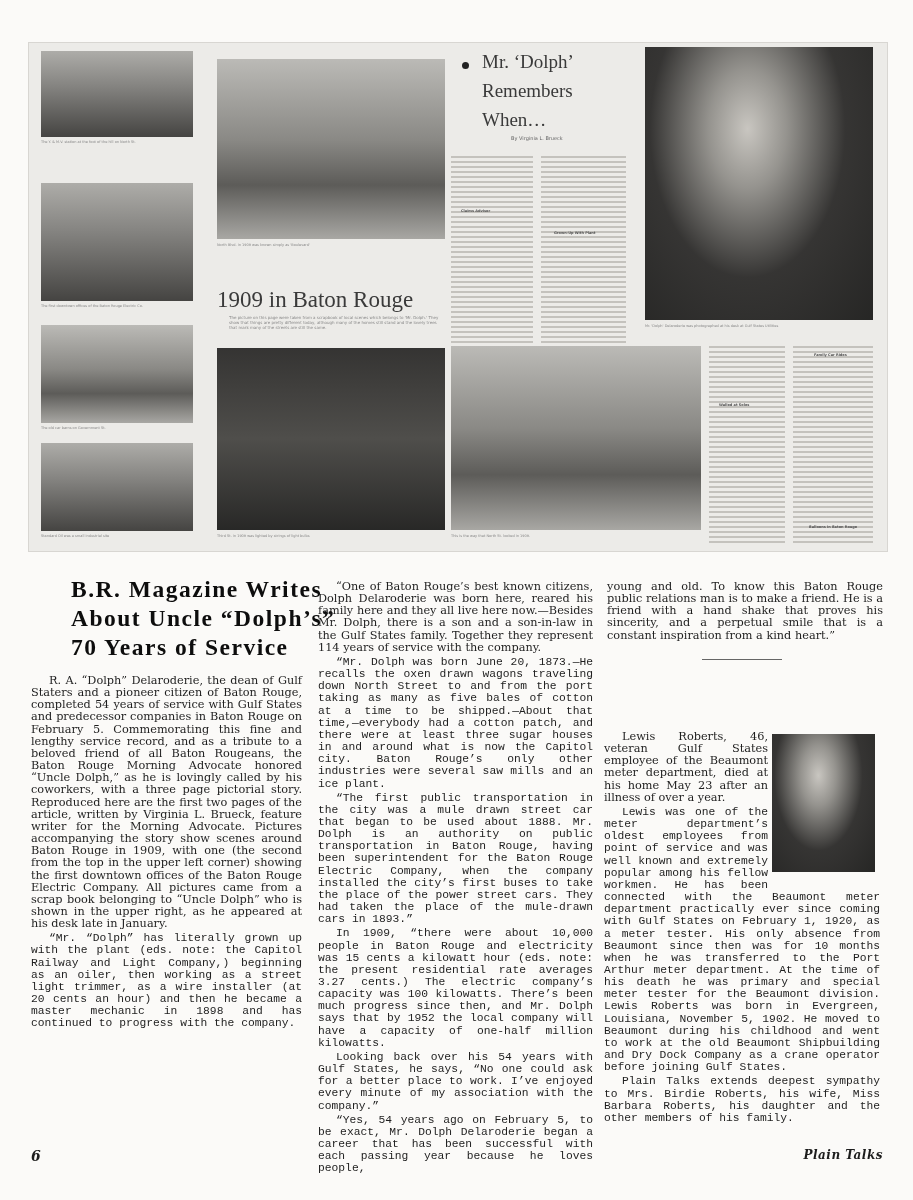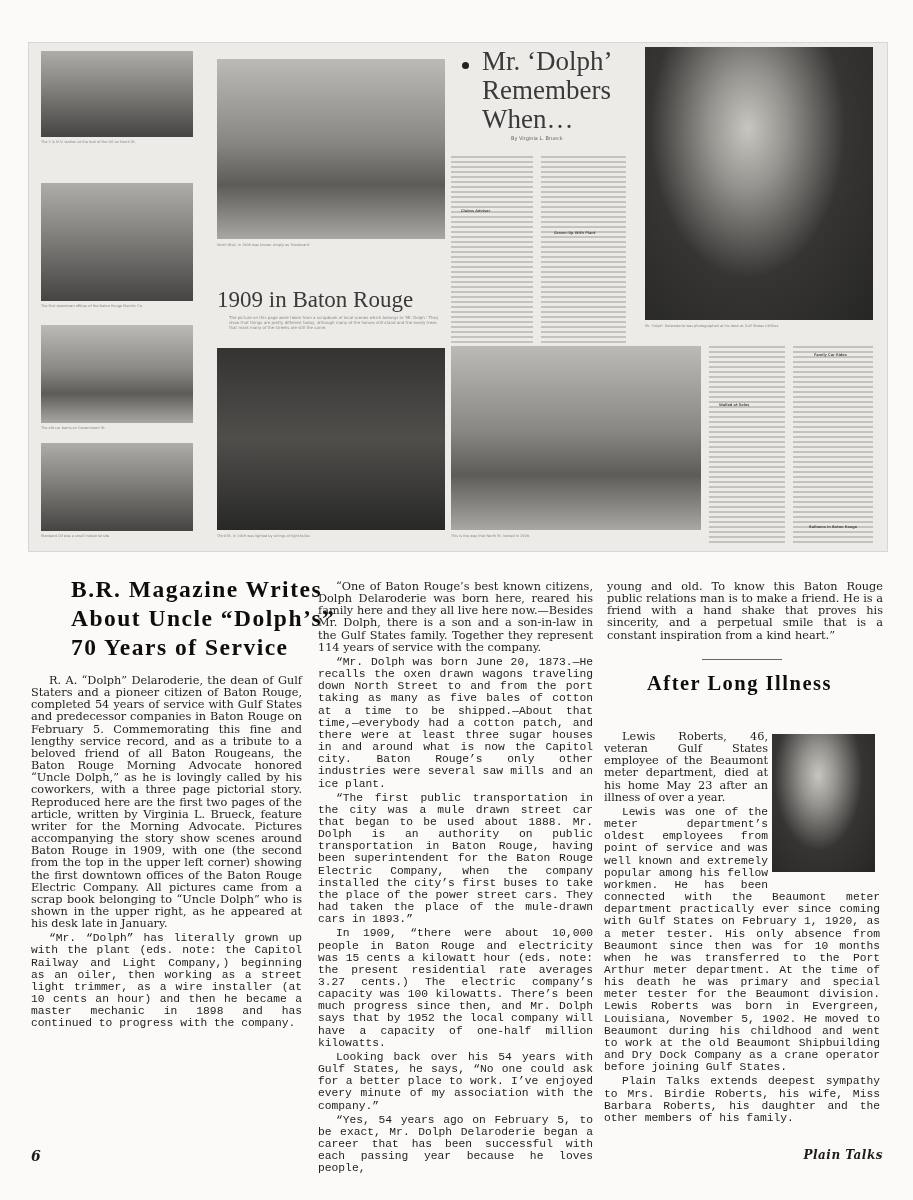--- a/index.html
+++ b/index.html
@@ -52,21 +52,21 @@
   <div class="tiny-cap" style="left:12px;top:383px;width:152px;">The old car barns on Government St.</div>
   <div class="photo" style="left:12px;top:400px;width:152px;height:88px;"></div>
   <div class="tiny-cap" style="left:12px;top:491px;width:152px;">Standard Oil was a small industrial site</div>
 
   <div class="photo street" style="left:188px;top:16px;width:228px;height:180px;"></div>
   <div class="tiny-cap" style="left:188px;top:200px;width:228px;">North Blvd. in 1909 was known simply as 'Boulevard'</div>
   <div class="clip-head" style="left:188px;top:244px;font-size:23px;">1909 in Baton Rouge</div>
   <div class="tiny-cap" style="left:200px;top:272px;width:212px;font-size:4px;line-height:5px;">The picture on this page were taken from a scrapbook of local scenes which belongs to 'Mr. Dolph.' They show that things are pretty different today, although many of the homes still stand and the lovely trees that mark many of the streets are still the same.</div>
 
   <div class="bullet" style="left:433px;top:19px;"></div>
-  <div class="clip-head" style="left:453px;top:4px;font-size:27px;line-height:29px;">
+  <div class="clip-head" style="left:453px;top:4px;font-size:19px;line-height:29px;">
     <div>Mr. ‘Dolph’</div>
     <div>Remembers</div>
     <div>When…</div>
   </div>
   <div class="tiny-cap" style="left:482px;top:93px;font-size:5px;color:#666;">By Virginia L. Brueck</div>
 
   <div class="clip-text-block" style="left:422px;top:110px;width:82px;">
     <div></div>
       <div></div>
       <div></div>
@@ -251,40 +251,39 @@
 </div>
 
 <div class="headline" style="left:31px;top:575px;font-size:23.5px;">
   <div>B.R. Magazine Writes</div>
   <div>About Uncle “Dolph’s”</div>
   <div>70 Years of Service</div>
 </div>
 
 <div class="col" style="left:31px;top:675px;width:271px;">
   <p>R. A. “Dolph” Delaroderie, the dean of Gulf Staters and a pioneer citizen of Baton Rouge, completed 54 years of service with Gulf States and predecessor companies in Baton Rouge on February 5. Commemorating this fine and lengthy service record, and as a tribute to a beloved friend of all Baton Rougeans, the Baton Rouge Morning Advocate honored “Uncle Dolph,” as he is lovingly called by his coworkers, with a three page pictorial story. Reproduced here are the first two pages of the article, written by Virginia L. Brueck, feature writer for the Morning Advocate. Pictures accompanying the story show scenes around Baton Rouge in 1909, with one (the second from the top in the upper left corner) showing the first downtown offices of the Baton Rouge Electric Company. All pictures came from a scrap book belonging to “Uncle Dolph” who is shown in the upper right, as he appeared at his desk late in January.</p>
-  <p>“Mr. “Dolph” has literally grown up with the plant (eds. note: the Capitol Railway and Light Company,) beginning as an oiler, then working as a street light trimmer, as a wire installer (at 10 cents an hour) and then he became a master mechanic in 1898 and has continued to progress with the company.</p>
+  <p>“Mr. “Dolph” has literally grown up with the plant (eds. note: the Capitol Railway and Light Company,) beginning as an oiler, then working as a street light trimmer, as a wire installer (at 20 cents an hour) and then he became a master mechanic in 1898 and has continued to progress with the company.</p>
 </div>
 
 <div class="col" style="left:318px;top:581px;width:275px;">
   <p>“One of Baton Rouge’s best known citizens, Dolph Delaroderie was born here, reared his family here and they all live here now.—Besides Mr. Dolph, there is a son and a son-in-law in the Gulf States family. Together they represent 114 years of service with the company.</p>
   <p>“Mr. Dolph was born June 20, 1873.—He recalls the oxen drawn wagons traveling down North Street to and from the port taking as many as five bales of cotton at a time to be shipped.—About that time,—everybody had a cotton patch, and there were at least three sugar houses in and around what is now the Capitol city. Baton Rouge’s only other industries were several saw mills and an ice plant.</p>
   <p>“The first public transportation in the city was a mule drawn street car that began to be used about 1888. Mr. Dolph is an authority on public transportation in Baton Rouge, having been superintendent for the Baton Rouge Electric Company, when the company installed the city’s first buses to take the place of the power street cars. They had taken the place of the mule-drawn cars in 1893.”</p>
   <p>In 1909, “there were about 10,000 people in Baton Rouge and electricity was 15 cents a kilowatt hour (eds. note: the present residential rate averages 3.27 cents.) The electric company’s capacity was 100 kilowatts. There’s been much progress since then, and Mr. Dolph says that by 1952 the local company will have a capacity of one-half million kilowatts.</p>
   <p>Looking back over his 54 years with Gulf States, he says, “No one could ask for a better place to work. I’ve enjoyed every minute of my association with the company.”</p>
   <p>“Yes, 54 years ago on February 5, to be exact, Mr. Dolph Delaroderie began a career that has been successful with each passing year because he loves people,</p>
 </div>
 
 <div class="col" style="left:607px;top:581px;width:276px;">
   <p style="text-indent:0">young and old. To know this Baton Rouge public relations man is to make a friend. He is a friend with a hand shake that proves his sincerity, and a perpetual smile that is a constant inspiration from a kind heart.”</p>
 </div>
 
 <div class="rule" style="left:702px;top:659px;width:80px;"></div>
 
 <div class="headline" style="left:607px;top:671px;font-size:20.5px;line-height:25px;">
-  <div>After Long Illness</div>
 </div>
 
 <div class="photo portrait" style="left:772px;top:734px;width:103px;height:138px;"></div>
 
 <div class="col" style="left:583px;top:731px;width:276px;margin-left:21px;">
   <div style="float:right;width:112px;height:150px;"></div>
   <p>Lewis Roberts, 46, veteran Gulf States employee of the Beaumont meter department, died at his home May 23 after an illness of over a year.</p>
   <p>Lewis was one of the meter department’s oldest employees from point of service and was well known and extremely popular among his fellow workmen. He has been connected with the Beaumont meter department practically ever since coming with Gulf States on February 1, 1920, as a meter tester. His only absence from Beaumont since then was for 10 months when he was transferred to the Port Arthur meter department. At the time of his death he was primary and special meter tester for the Beaumont division. Lewis Roberts was born in Evergreen, Louisiana, November 5, 1902. He moved to Beaumont during his childhood and went to work at the old Beaumont Shipbuilding and Dry Dock Company as a crane operator before joining Gulf States.</p>
   <p>Plain Talks extends deepest sympathy to Mrs. Birdie Roberts, his wife, Miss Barbara Roberts, his daughter and the other members of his family.</p>
 </div>

